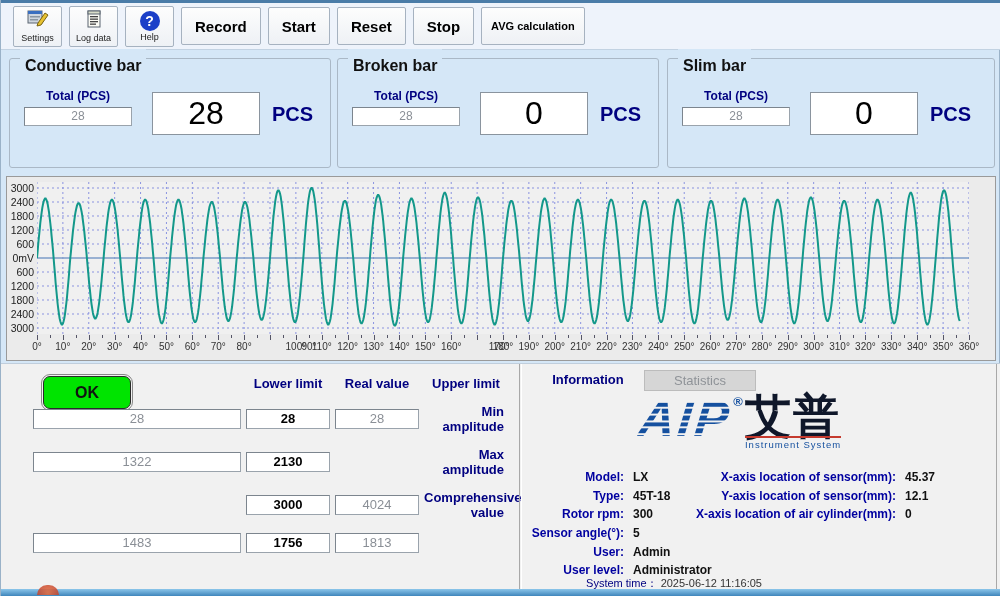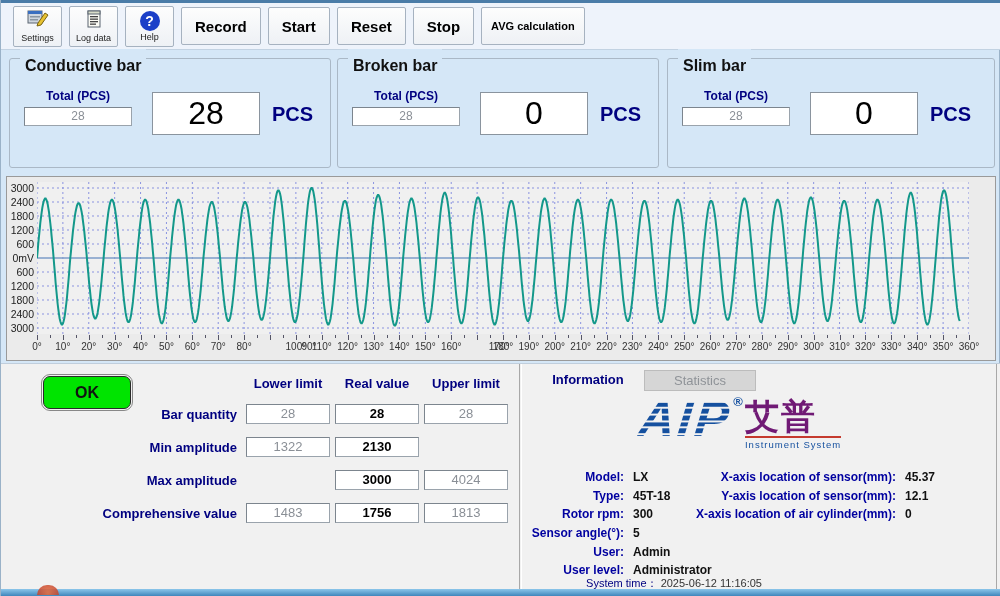--- a/index.html
+++ b/index.html
@@ -37,21 +37,21 @@
   .cell.gray { color:#8a8f96; }
   .cell.real { color:#000; font-weight:bold; }
   .tabs { position:absolute; left:8px; top:6px; display:flex; }
   .tab { width:112px; height:21px; text-align:center; font-size:13px; line-height:20px; cursor:pointer; }
   .tab.active { color:#000080; font-weight:bold; }
   .tab.inactive { background:#d6d6d6; border:1px solid #bcbcbc; color:#8f9398; }
   .logo { position:absolute; left:115px; top:32px; display:flex; align-items:flex-start; }
   .aip { font-style:italic; font-weight:900; font-size:50px; letter-spacing:3px; line-height:46px; background:repeating-linear-gradient(180deg,#15509f 0 4.5px,#f1f1f1 4.5px 6.5px); -webkit-background-clip:text; background-clip:text; color:transparent; transform:skewX(-6deg); }
   .reg { font-size:13px; font-weight:bold; color:#15509f; margin:-2px 2px 0 2px; }
   .cnwrap { display:flex; flex-direction:column; }
-  .cn { font-weight:900; font-size:34px; line-height:40px; color:#701a75; letter-spacing:2px; }
+  .cn { font-weight:900; font-size:46px; line-height:40px; color:#0f172a; letter-spacing:2px; }
   .logosub { font-size:9.5px; color:#15509f; border-top:2px solid #c53a2e; padding-top:1px; letter-spacing:1px; text-align:center; }
   .infocol { position:absolute; }
   .inforow { display:flex; height:18.6px; align-items:center; }
   .ilabel { font-size:12px; font-weight:bold; color:#0000a0; text-align:right; }
   .ivalue { font-size:12px; font-weight:bold; color:#111; margin-left:9px; }
   .systime { position:absolute; left:0px; top:212px; width:300px; text-align:center; font-size:11px; color:#333; }
   .systime .stl { color:#000080; }
   .taskbar { position:absolute; left:0; top:589px; width:1000px; height:7px; background:linear-gradient(180deg,#8cc6ea,#3f86bc); }
   .orb { position:absolute; left:36px; top:-4px; width:22px; height:10px; border-radius:11px 11px 0 0; background:radial-gradient(circle at 50% 80%,#e86a3a,#b93b2a); opacity:.85; }
 </style>
@@ -300,21 +300,20 @@
   </div>
 
   <div class="bottom">
     <div style="position:absolute; left:0; top:0; width:518px; height:227px;">
       <button class="okbtn">OK</button>
       <div class="rtable" id="rtable">
           <div class="rowlabel"></div>
           <div class="th">Lower limit</div>
           <div class="th">Real value</div>
           <div class="th">Upper limit</div>
-          <div class="rowlabel">Bar quantity</div>
           <div class="sunken cell gray">28</div>
           <div class="sunken cell real">28</div>
           <div class="sunken cell gray">28</div>
           <div class="rowlabel">Min amplitude</div>
           <div class="sunken cell gray">1322</div>
           <div class="sunken cell real">2130</div>
           <div class="cell"></div>
           <div class="rowlabel">Max amplitude</div>
           <div class="cell"></div>
           <div class="sunken cell real">3000</div>

